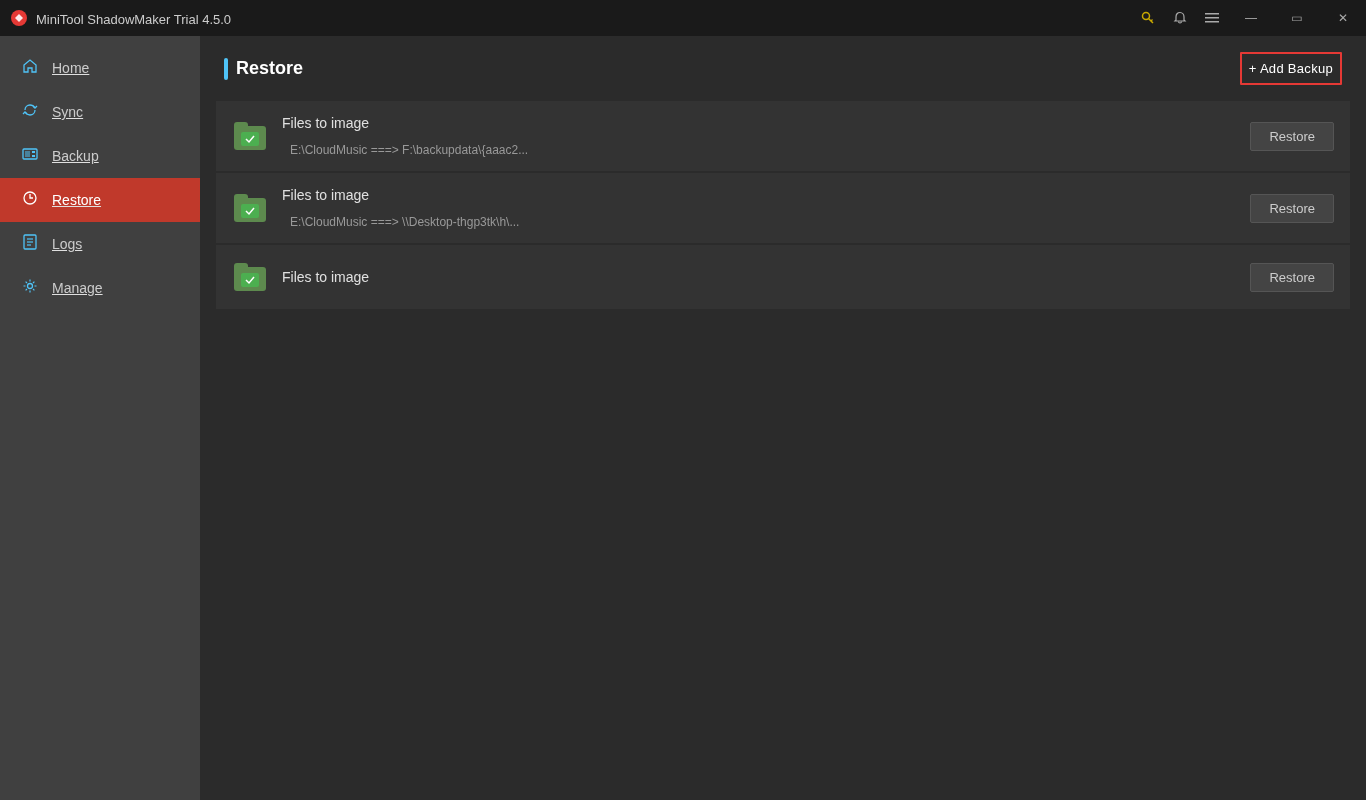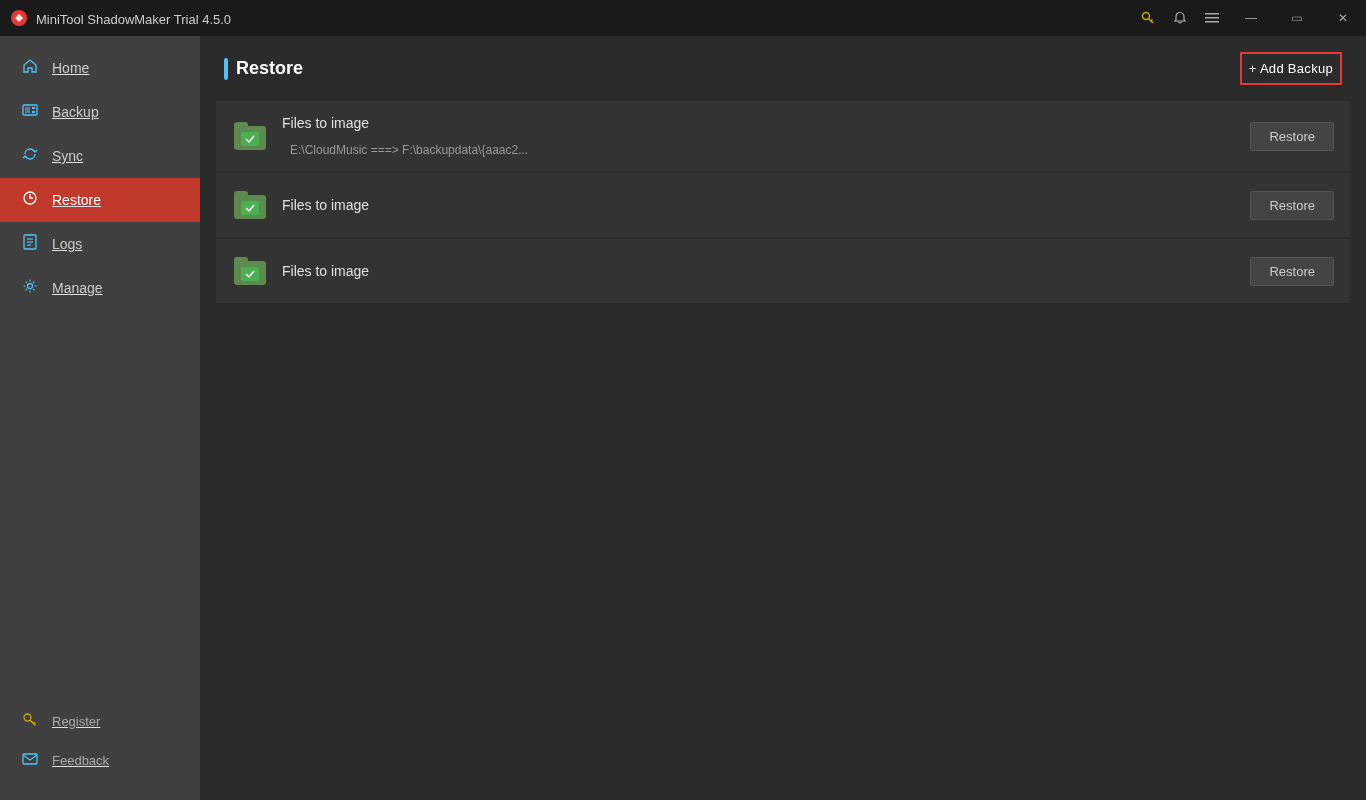--- a/index.html
+++ b/index.html
@@ -311,41 +311,41 @@
           <svg width="16" height="16" viewBox="0 0 16 16" fill="none">
             <path d="M2 7 L8 2 L14 7 L14 14 L10 14 L10 10 L6 10 L6 14 L2 14 Z" stroke="#4fc3f7" stroke-width="1.3" fill="none"></path>
           </svg>
         </span>
         <span>Home</span>
       </div>
 
       <div class="sidebar-item">
         <span class="icon">
           <svg width="16" height="16" viewBox="0 0 16 16" fill="none">
+            <path d="M3 8 C3 5.2 5.2 3 8 3 C10 3 11.8 4.1 12.7 5.7" stroke="#4fc3f7" stroke-width="1.3" fill="none"></path>
+            <path d="M13 8 C13 10.8 10.8 13 8 13 C6 13 4.2 11.9 3.3 10.3" stroke="#4fc3f7" stroke-width="1.3" fill="none"></path>
+            <polyline points="11,4 13,6 15,4" stroke="#4fc3f7" stroke-width="1.3" fill="none"></polyline>
+            <polyline points="5,12 3,10 1,12" stroke="#4fc3f7" stroke-width="1.3" fill="none"></polyline>
+          </svg>
+        </span>
+        <span>Sync</span>
+      </div>
+
+      <div class="sidebar-item">
+        <span class="icon">
+          <svg width="16" height="16" viewBox="0 0 16 16" fill="none">
             <rect x="1" y="3" width="14" height="10" rx="1" stroke="#4fc3f7" stroke-width="1.3"></rect>
             <rect x="3" y="5" width="5" height="6" fill="#4fc3f7" opacity="0.5"></rect>
             <rect x="10" y="5" width="3" height="2" fill="#4fc3f7"></rect>
             <rect x="10" y="9" width="3" height="2" fill="#4fc3f7"></rect>
           </svg>
         </span>
         <span>Backup</span>
       </div>
 
-      <div class="sidebar-item">
-        <span class="icon">
-          <svg width="16" height="16" viewBox="0 0 16 16" fill="none">
-            <path d="M3 8 C3 5.2 5.2 3 8 3 C10 3 11.8 4.1 12.7 5.7" stroke="#4fc3f7" stroke-width="1.3" fill="none"></path>
-            <path d="M13 8 C13 10.8 10.8 13 8 13 C6 13 4.2 11.9 3.3 10.3" stroke="#4fc3f7" stroke-width="1.3" fill="none"></path>
-            <polyline points="11,4 13,6 15,4" stroke="#4fc3f7" stroke-width="1.3" fill="none"></polyline>
-            <polyline points="5,12 3,10 1,12" stroke="#4fc3f7" stroke-width="1.3" fill="none"></polyline>
-          </svg>
-        </span>
-        <span>Sync</span>
-      </div>
-
       <div class="sidebar-item active">
         <span class="icon">
           <svg width="16" height="16" viewBox="0 0 16 16" fill="none">
             <circle cx="8" cy="8" r="6" stroke="white" stroke-width="1.3"></circle>
             <path d="M8 4 L8 8 L11 8" stroke="white" stroke-width="1.3"></path>
           </svg>
         </span>
         <span>Restore</span>
       </div>
 
@@ -366,41 +366,20 @@
           <svg width="16" height="16" viewBox="0 0 16 16" fill="none">
             <circle cx="8" cy="8" r="2.5" stroke="#4fc3f7" stroke-width="1.3"></circle>
             <path d="M8 1.5 L8 3.5 M8 12.5 L8 14.5 M1.5 8 L3.5 8 M12.5 8 L14.5 8 M3.6 3.6 L5 5 M11 11 L12.4 12.4 M3.6 12.4 L5 11 M11 5 L12.4 3.6" stroke="#4fc3f7" stroke-width="1.2"></path>
           </svg>
         </span>
         <span>Manage</span>
       </div>
 
     </div>
 
-    <div class="sidebar-bottom">
-      <div class="sidebar-bottom-item">
-        <span class="icon" style="color:#c8a800; font-size:15px;">
-          <svg width="16" height="16" viewBox="0 0 16 16" fill="none">
-            <circle cx="5.5" cy="5.5" r="3.5" stroke="#c8a800" stroke-width="1.3"></circle>
-            <path d="M8 8 L13.5 13.5" stroke="#c8a800" stroke-width="1.5"></path>
-            <path d="M11.5 11.5 L13 10" stroke="#c8a800" stroke-width="1.3"></path>
-          </svg>
-        </span>
-        <span>Register</span>
-      </div>
-      <div class="sidebar-bottom-item">
-        <span class="icon" style="color:#4fc3f7; font-size:15px;">
-          <svg width="16" height="16" viewBox="0 0 16 16" fill="none">
-            <rect x="1" y="3" width="14" height="10" rx="1" stroke="#4fc3f7" stroke-width="1.3"></rect>
-            <path d="M1 4 L8 9 L15 4" stroke="#4fc3f7" stroke-width="1.2"></path>
-          </svg>
-        </span>
-        <span>Feedback</span>
-      </div>
-    </div>
   </div>
 
   <div class="content">
 
     <div class="page-header">
       <div class="page-title-wrapper">
         <div class="page-title-bar"></div>
         <span class="page-title">Restore</span>
       </div>
       <button class="add-backup-btn">+ Add Backup</button>
@@ -434,20 +413,21 @@
             <div class="folder-body"></div>
             <div class="folder-overlay" style="background:#4caf50;">
               <svg width="10" height="10" viewBox="0 0 10 10" fill="white">
                 <path d="M1 5 L4 8 L9 2" stroke="white" stroke-width="1.5" fill="none"></path>
               </svg>
             </div>
           </div>
         </div>
         <div class="backup-info">
           <span class="backup-name">Files to image</span>
+          <span class="backup-path">E:\CloudMusic ===&gt; \\Desktop-thgp3tk\h\...</span>
         </div>
         <button class="restore-btn">Restore</button>
       </div>
 
       <div class="backup-item">
         <div class="backup-icon-wrapper">
           <div class="folder-icon">
             <div class="folder-tab"></div>
             <div class="folder-body"></div>
             <div class="folder-overlay" style="background:#4caf50;">

